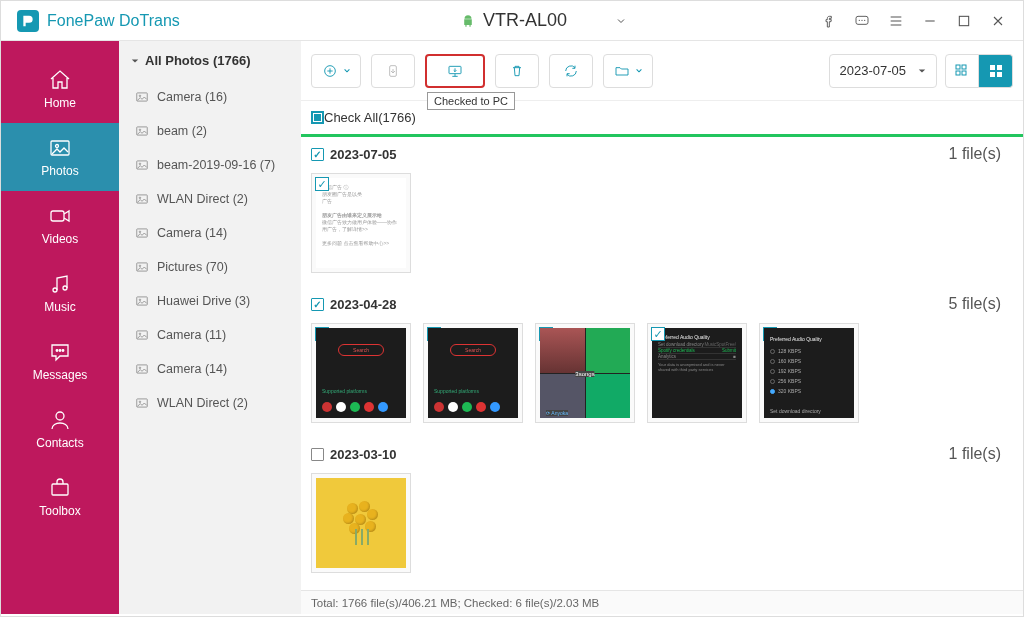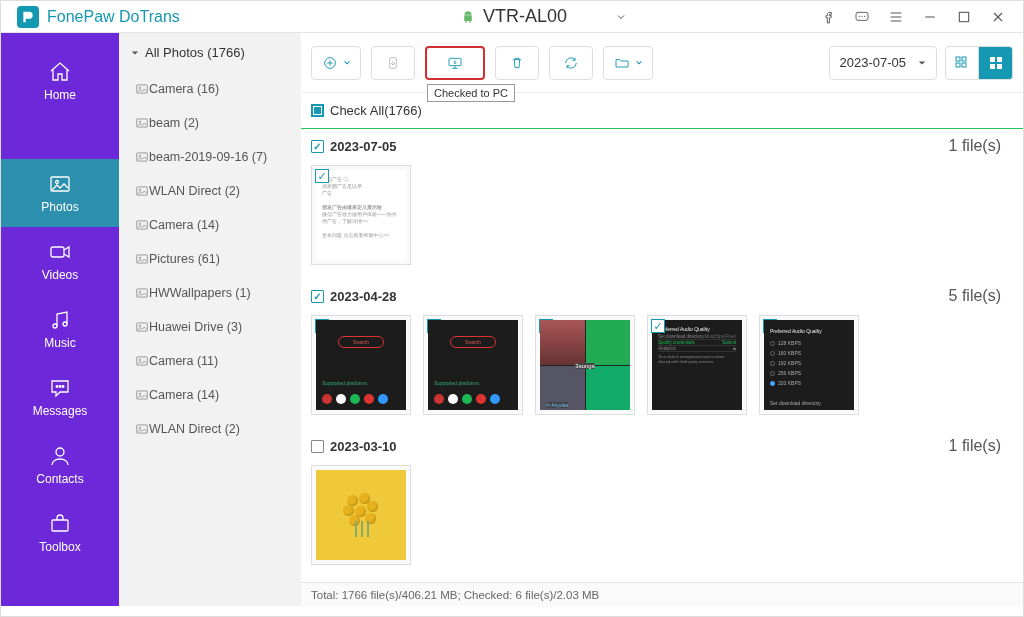--- a/index.html
+++ b/index.html
@@ -1,46 +1,46 @@
 <!DOCTYPE html>
 <html><head>
 <meta charset="utf-8">
 <style>
 * { box-sizing: border-box; margin: 0; padding: 0; font-family: -apple-system, "Segoe UI", Arial, sans-serif; }
 body { width: 1024px; height: 617px; background: #fff; border: 1px solid #ddd; overflow: hidden; position: relative; }
 
 
-.titlebar { height: 32px; display: flex; align-items: center; border-bottom: 1px solid #e5e5e5; }
+.titlebar { height: 40px; display: flex; align-items: center; border-bottom: 1px solid #e5e5e5; }
 .logo-area { display: flex; align-items: center; gap: 8px; padding-left: 16px; width: 300px; }
 .logo { width: 22px; height: 22px; background: #1598b2; border-radius: 4px; display:flex; align-items:center; justify-content:center; }
 .logo svg { width: 14px; height: 14px; }
 .app-name { color: #1598b2; font-size: 16px; font-weight: 500; }
 .device-sel { flex: 0 0 auto; margin-left: 160px; display: flex; align-items: center; gap: 8px; cursor: pointer; }
 .android-icon { width: 14px; height: 14px; color: #66bb6a; }
 .device-name { font-size: 18px; color: #333; }
 .chevron { width: 12px; height: 12px; color: #555; margin-left:40px; }
 .title-right { margin-left: auto; display: flex; align-items: center; gap: 16px; padding-right: 16px; }
 .title-right svg { width: 16px; height: 16px; color: #555; }
 .tbtn { width: 18px; height: 18px; display:flex; align-items:center; justify-content:center; cursor:pointer; }
 
 
 .main { display: flex; height: calc(617px - 44px); }
 
 
-.nav { width: 118px; background: #6d28d9; display: flex; flex-direction: column; padding-top: 14px; padding-bottom: 14px; }
+.nav { width: 118px; background: #be185d; display: flex; flex-direction: column; padding-top: 14px; padding-bottom: 14px; }
 .nav-item { display: flex; flex-direction: column; align-items: center; justify-content: center; gap: 4px; height: 68px; cursor: pointer; color: #fff; }
-.nav-item.active { background: #2b8fad; margin-top: 44px; }
+.nav-item.active { background: #2b8fad; }
 .nav-item svg { width: 26px; height: 24px; stroke: #fff; fill: none; stroke-width: 1.3; }
 .nav-label { font-size: 12px; }
 
 
 .albums { width: 182px; background: #f2f2f2; overflow-y: auto; }
-.albums-header { display: flex; align-items: center; gap: 6px; padding: 12px 12px; font-size: 13px; font-weight: 400; color: #333; cursor: pointer; }
+.albums-header { display: flex; align-items: center; gap: 6px; padding: 12px 12px; font-size: 13px; font-weight: 700; color: #333; cursor: pointer; }
 .albums-header .tri { width: 8px; height: 8px; }
-.album { display: flex; align-items: center; padding: 10px 16px; font-size: 12.5px; color: #555; cursor: pointer; white-space: nowrap; overflow: hidden; text-overflow: ellipsis; }
+.album { display: flex; align-items: center; gap: 8px; padding: 10px 16px; font-size: 12.5px; color: #555; cursor: pointer; white-space: nowrap; overflow: hidden; text-overflow: ellipsis; }
 .album svg { width: 14px; height: 14px; color: #888; flex-shrink:0; stroke:#888; fill:none; stroke-width:1.4; }
 
 
 .content { flex: 1; display: flex; flex-direction: column; position: relative; }
 .toolbar { height: 60px; display: flex; align-items: center; padding: 0 10px; gap: 10px; border-bottom: 1px solid #eee; }
 .tool-btn { height: 34px; min-width: 44px; border: 1px solid #ddd; border-radius: 4px; display: flex; align-items: center; justify-content: center; gap: 4px; cursor: pointer; background: #fff; color: #1598b2; }
 .tool-btn.highlight { border: 2px solid #d12f2f; position: relative; }
 .tool-btn svg { width: 18px; height: 16px; stroke: #1598b2; fill: none; stroke-width: 1.4; }
 .tool-btn .small-chev { width: 8px; height: 8px; stroke: #1598b2; stroke-width: 1.4; }
 .tool-btn.wide { min-width: 50px; padding: 0 8px; }
@@ -49,21 +49,21 @@
 .tooltip { position: absolute; top: 36px; left: 0; background: #fff; border: 1px solid #999; padding: 2px 6px; font-size: 11px; color: #333; white-space: nowrap; z-index: 5; }
 .toolbar-right { margin-left: auto; display: flex; align-items: center; gap: 8px; }
 .date-picker { height: 34px; border: 1px solid #ddd; border-radius: 4px; padding: 0 10px; display: flex; align-items: center; gap: 12px; font-size: 13px; color: #333; cursor: pointer; }
 .view-toggle { display:flex; }
 .vt-btn { width: 34px; height: 34px; border: 1px solid #ddd; display:flex;align-items:center;justify-content:center; cursor:pointer; }
 .vt-btn:first-child { border-radius: 4px 0 0 4px; }
 .vt-btn:last-child { border-radius: 0 4px 4px 0; border-left: none; }
 .vt-btn.active { background: #1598b2; }
 .vt-btn svg { width: 14px; height: 14px; }
 
-.checkall { height: 36px; padding: 0 10px; display: flex; align-items: center; gap: 6px; border-bottom: 1px solid #22c55e; font-size: 13px; color: #333; }
+.checkall { height: 36px; padding: 0 10px; display: flex; align-items: center; border-bottom: 3px solid #22c55e; font-size: 13px; color: #333; }
 .checkall .cb { width: 13px; height: 13px; border: 2px solid #1598b2; display:flex;align-items:center;justify-content:center; }
 .checkall .cb .inner { width: 7px; height: 7px; background: #1598b2; }
 
 .scroll { flex: 1; overflow-y: auto; }
 .date-group-hdr { display: flex; align-items: center; gap: 6px; padding: 8px 10px 4px; font-size: 13px; color: #333; font-weight: 600; }
 .date-group-hdr .cb { width: 13px; height: 13px; border: 1.5px solid #888; border-radius:1px; display:flex;align-items:center;justify-content:center; }
 .date-group-hdr .cb.checked { border-color:#1598b2; }
 .date-group-hdr .cb.checked::after { content:"✓"; color:#1598b2; font-size:10px; }
 .date-group-hdr .fc { margin-left: auto; font-size: 16px; font-weight: 400; color: #555; padding-right: 12px; }
 
@@ -264,29 +264,21 @@
           <path d="M4 18l5-5 3 3 4-4 4 4"></path>
         </svg>
         <span>Camera (14)</span>
       </div>
     <div class="album">
         <svg viewBox="0 0 24 24">
           <rect x="3" y="5" width="18" height="14" rx="1"></rect>
           <circle cx="8.5" cy="10" r="1.3"></circle>
           <path d="M4 18l5-5 3 3 4-4 4 4"></path>
         </svg>
-        <span>Pictures (61)</span>
-      </div>
-    <div class="album">
-        <svg viewBox="0 0 24 24">
-          <rect x="3" y="5" width="18" height="14" rx="1"></rect>
-          <circle cx="8.5" cy="10" r="1.3"></circle>
-          <path d="M4 18l5-5 3 3 4-4 4 4"></path>
-        </svg>
-        <span>HWWallpapers (1)</span>
+        <span>Pictures (70)</span>
       </div>
     <div class="album">
         <svg viewBox="0 0 24 24">
           <rect x="3" y="5" width="18" height="14" rx="1"></rect>
           <circle cx="8.5" cy="10" r="1.3"></circle>
           <path d="M4 18l5-5 3 3 4-4 4 4"></path>
         </svg>
         <span>Huawei Drive (3)</span>
       </div>
     <div class="album">

